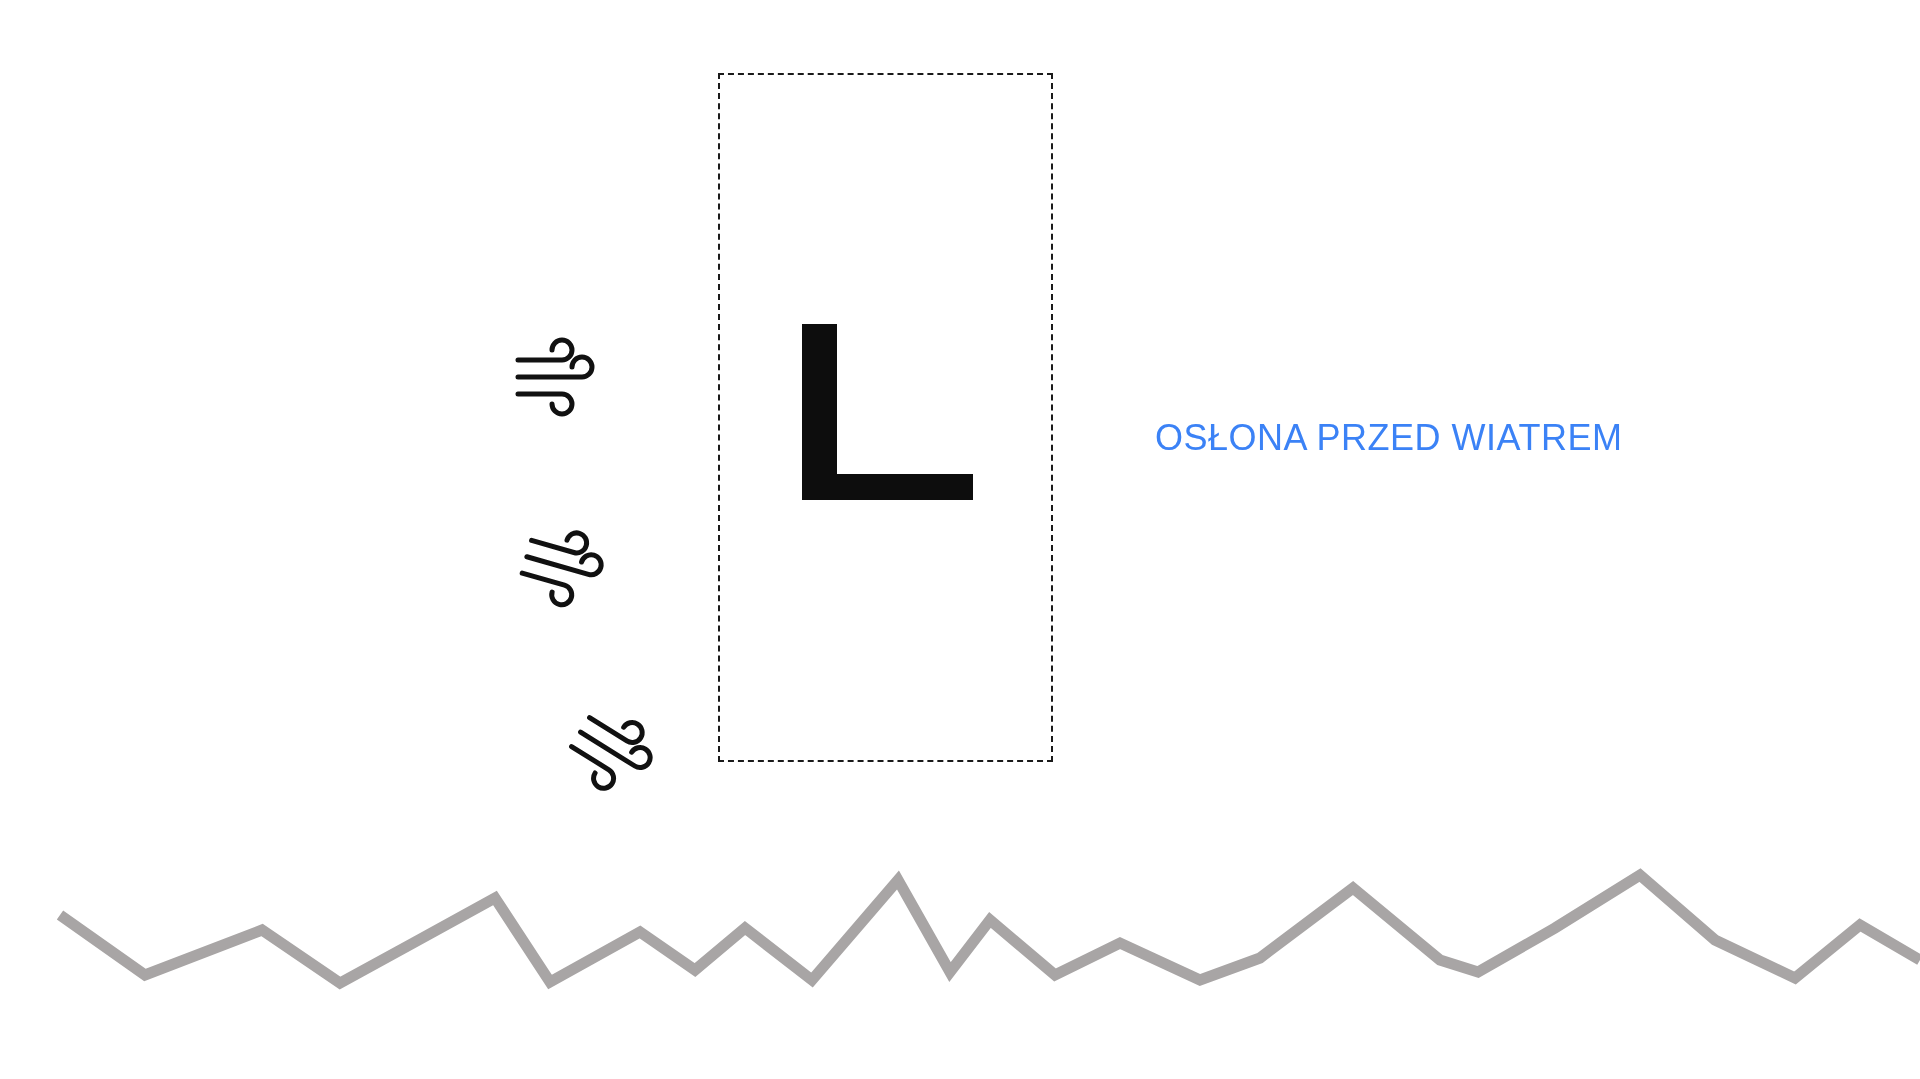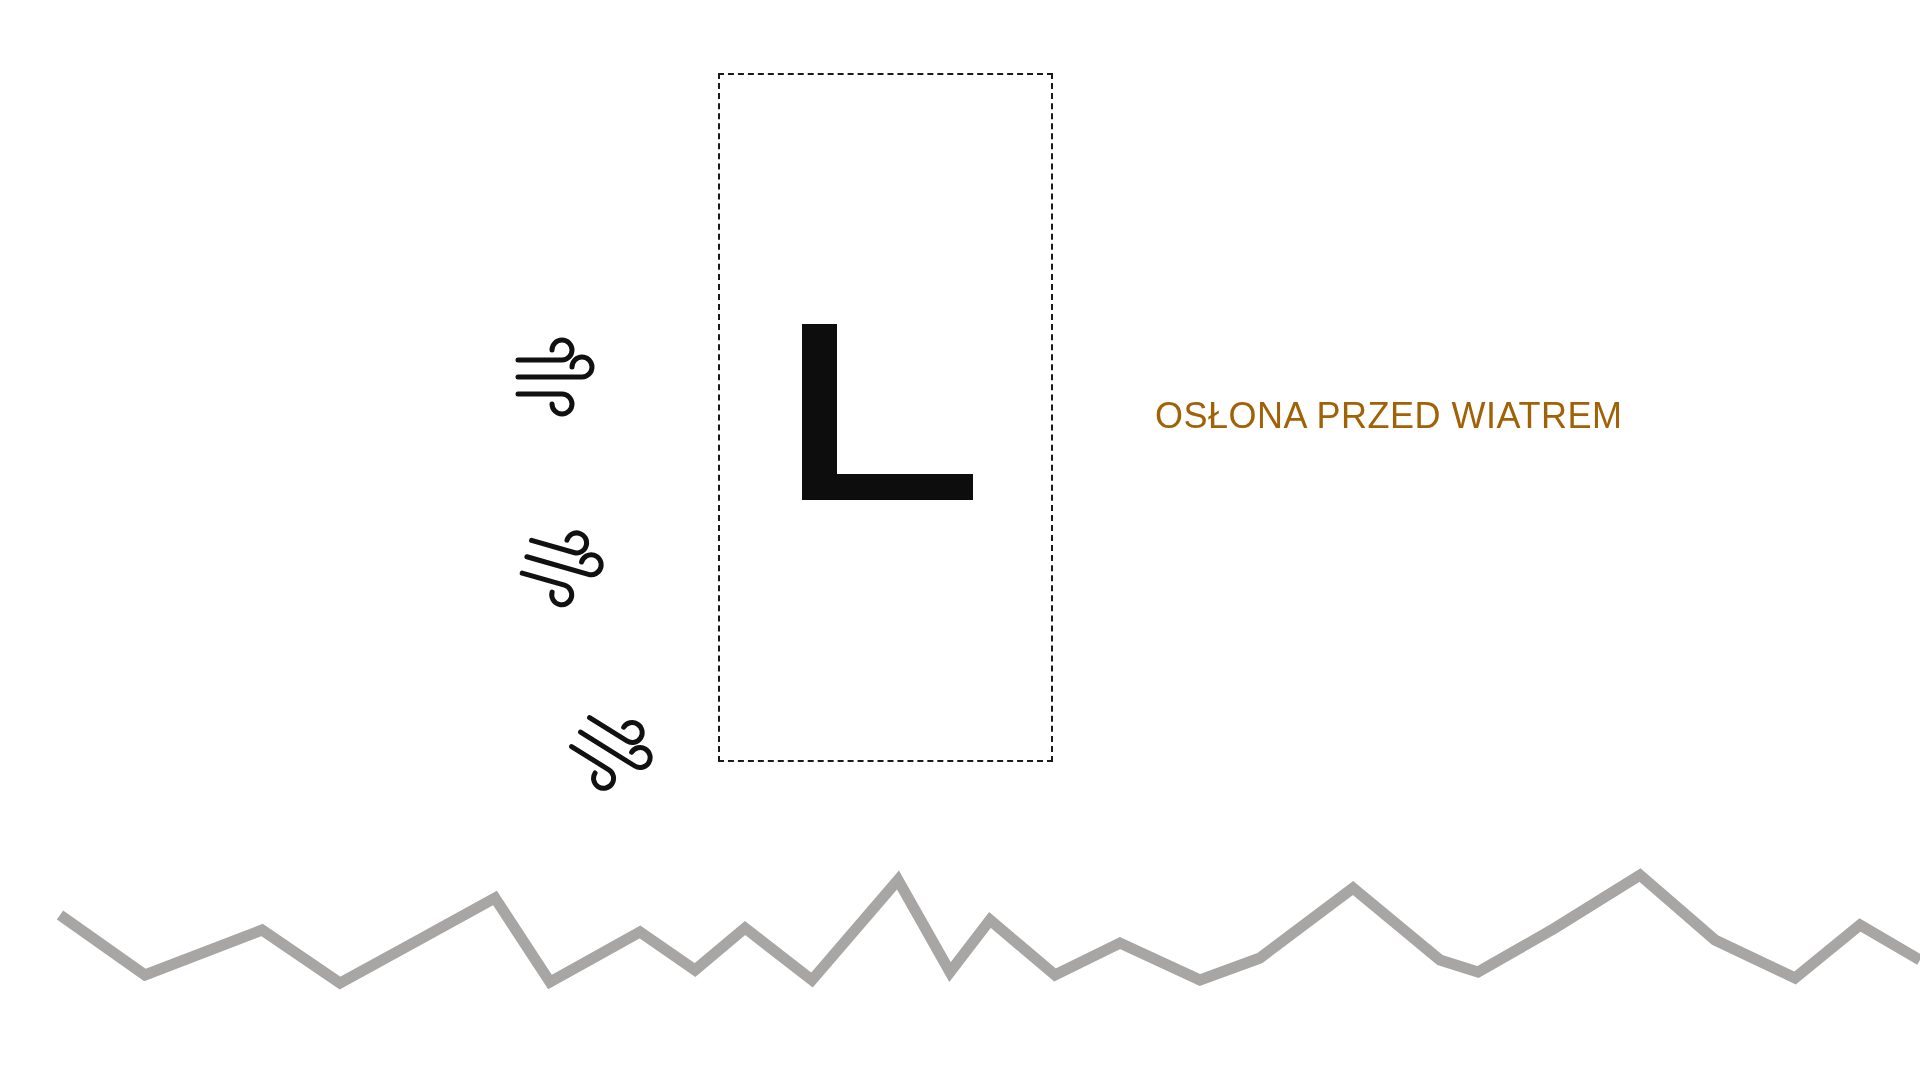--- a/index.html
+++ b/index.html
@@ -96,21 +96,21 @@
 
 <div id="stage" style="width: 1920px; height: 1079px; background: rgb(255, 255, 255);">
 
   <div class="frame" style="left: 718px; top: 73px; width: 335px; height: 689px; border: 2px dashed rgb(26, 26, 26);"></div>
 
   <div class="l-glyph" style="left: 802px; top: 324px; width: 171px; height: 176px;">
     <div class="stem" style="width: 35px; height: 176px; background: rgb(13, 13, 13);"></div>
     <div class="foot" style="width: 171px; height: 26px; background: rgb(13, 13, 13);"></div>
   </div>
 
-  <div class="caption" style="left: 1155px; top: 396px; font-size: 36px; color: #a16207;">OSŁONA PRZED WIATREM</div>
+  <div class="caption" style="left: 1155px; top: 418px; font-size: 36px; color: #3b82f6;">OSŁONA PRZED WIATREM</div>
 
   <div class="wind wind-1" style="left: 500px; top: 320px; width: 110px; height: 110px; transform: rotate(0deg);">
     <svg viewBox="0 0 110 110" fill="none" stroke="#111111" stroke-width="5" stroke-linecap="round" stroke-linejoin="round" aria-hidden="true" style="width: 110px; height: 110px;">
       <path d="M18 40 H62 a10 10 0 1 0 -10 -10"></path>
       <path d="M18 57 H82 a10 10 0 1 0 -10 -10"></path>
       <path d="M18 74 H62 a10 10 0 1 1 -10 10"></path>
     </svg>
   </div>
 
   <div class="wind wind-2" style="left: 508px; top: 510px; width: 110px; height: 110px; transform: rotate(16deg);">

